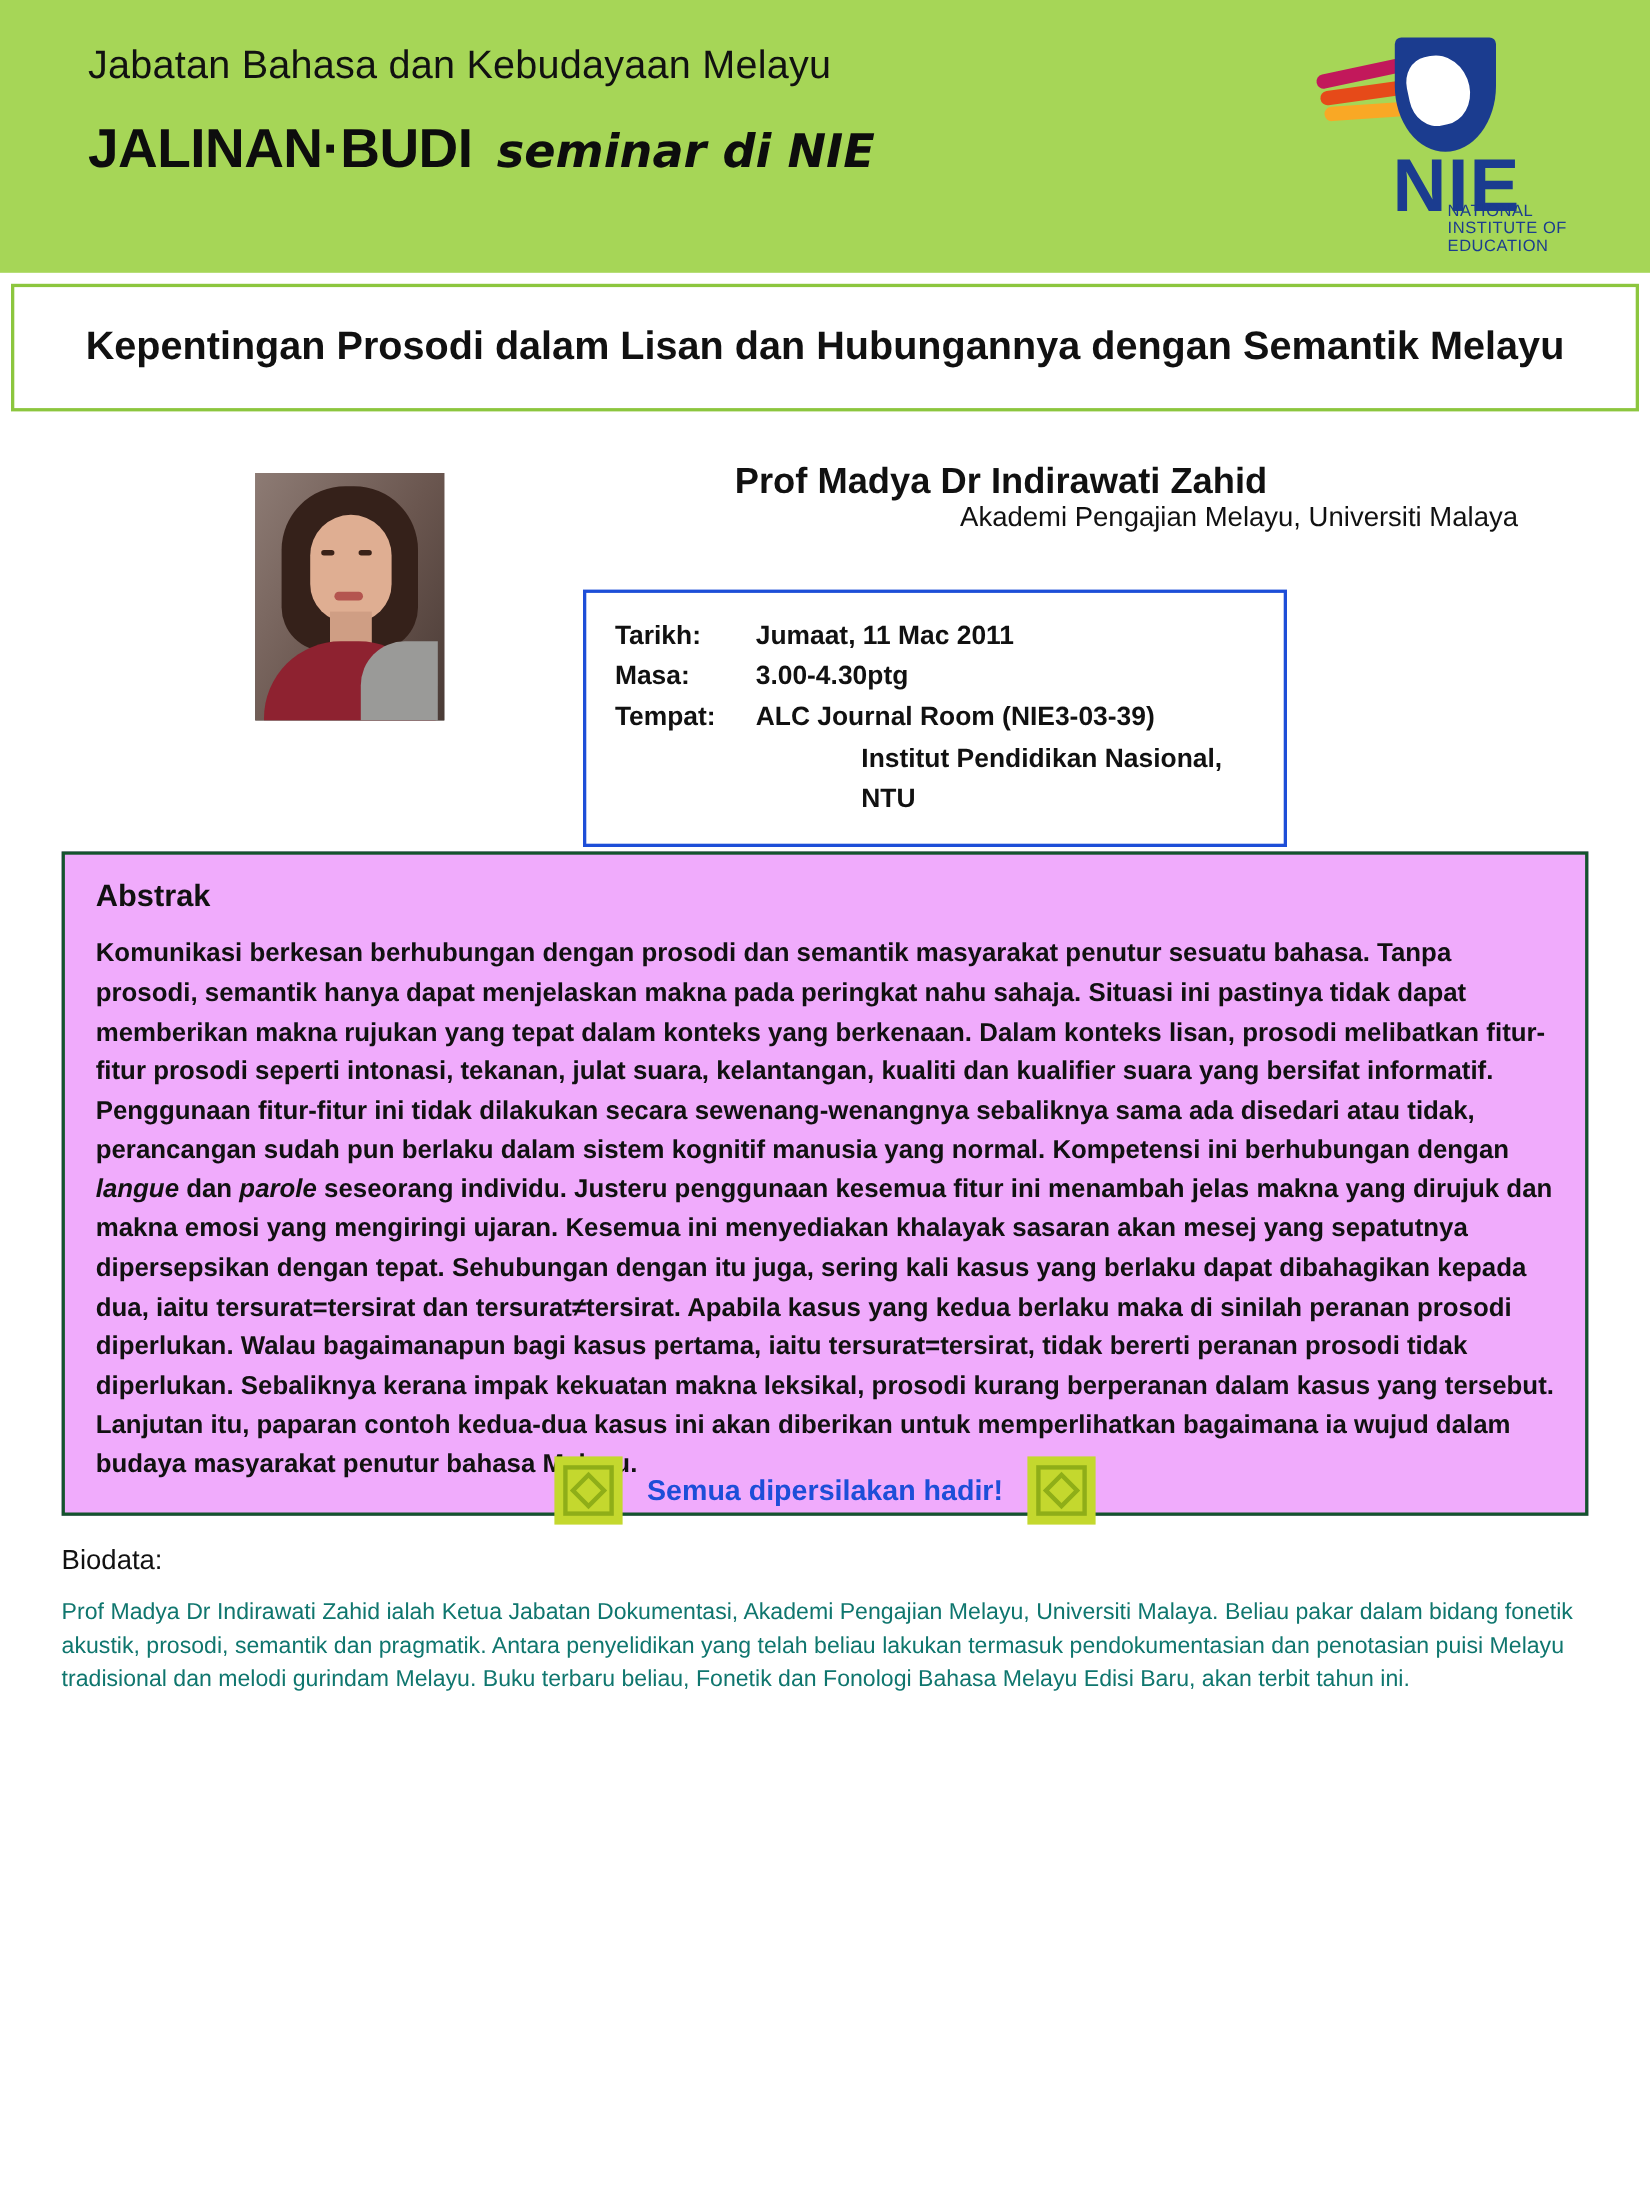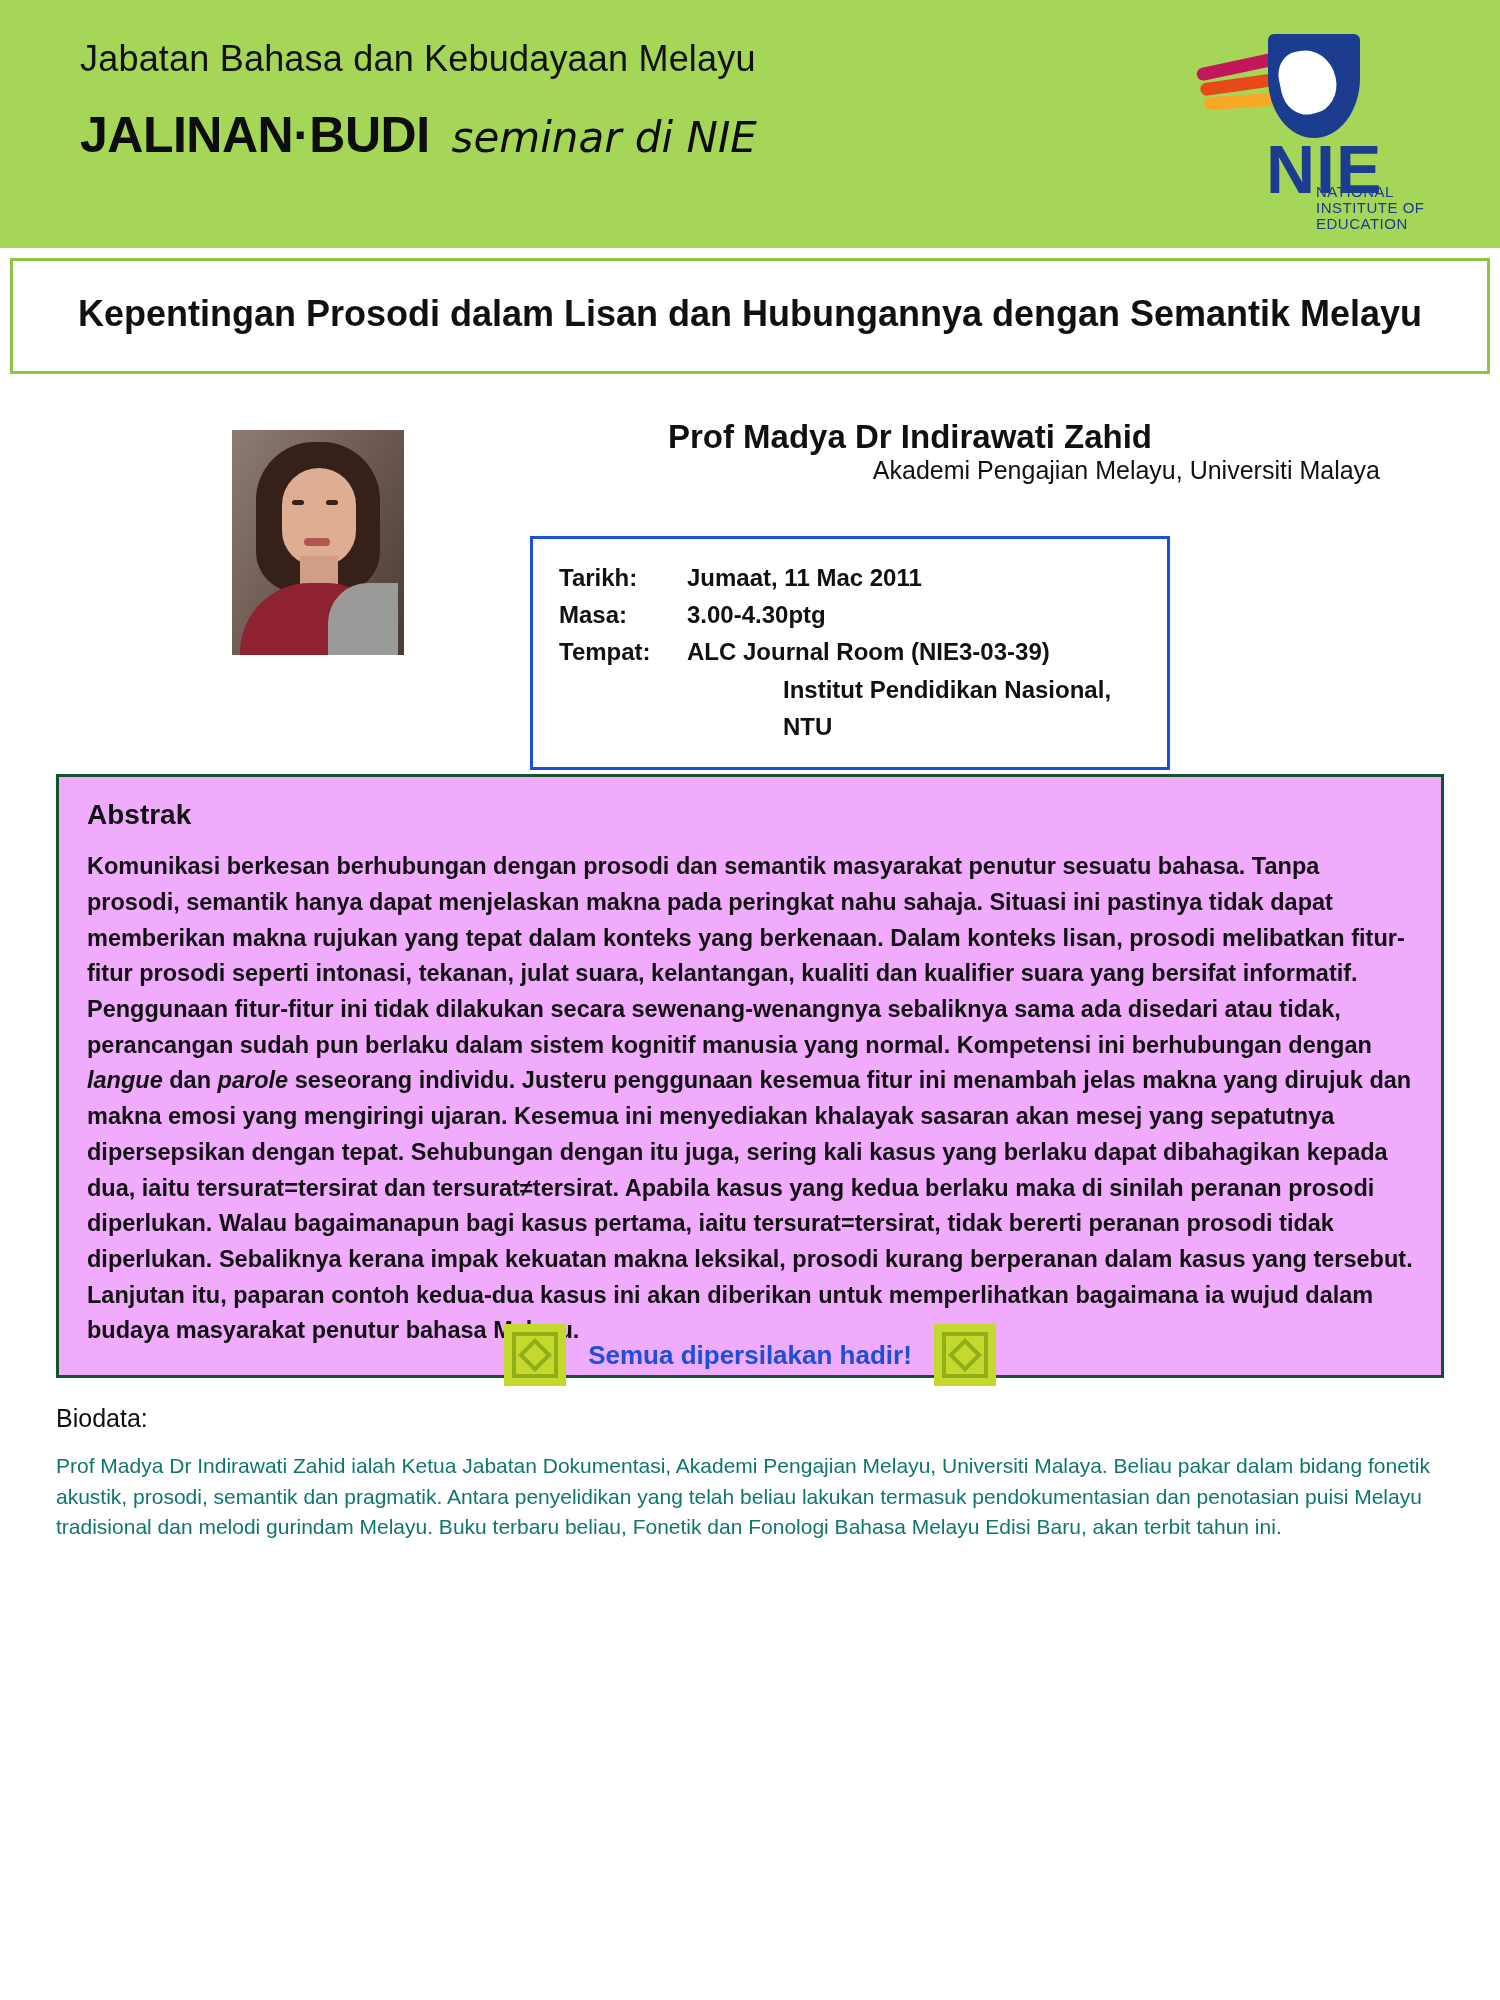--- a/index.html
+++ b/index.html
@@ -44,20 +44,21 @@
     font-size: 50px;
     font-weight: bold;
     color: #0d0d0d;
     letter-spacing: -0.5px;
   }
   .seminar {
     font-size: 42px;
     font-style: italic;
     color: #0d0d0d;
     font-family: "DejaVu Sans", sans-serif;
+    font-weight: bold;
   }
 
   
   .nie-logo {
     position: absolute;
     right: 72px;
     top: 34px;
     width: 240px;
     height: 180px;
   }

